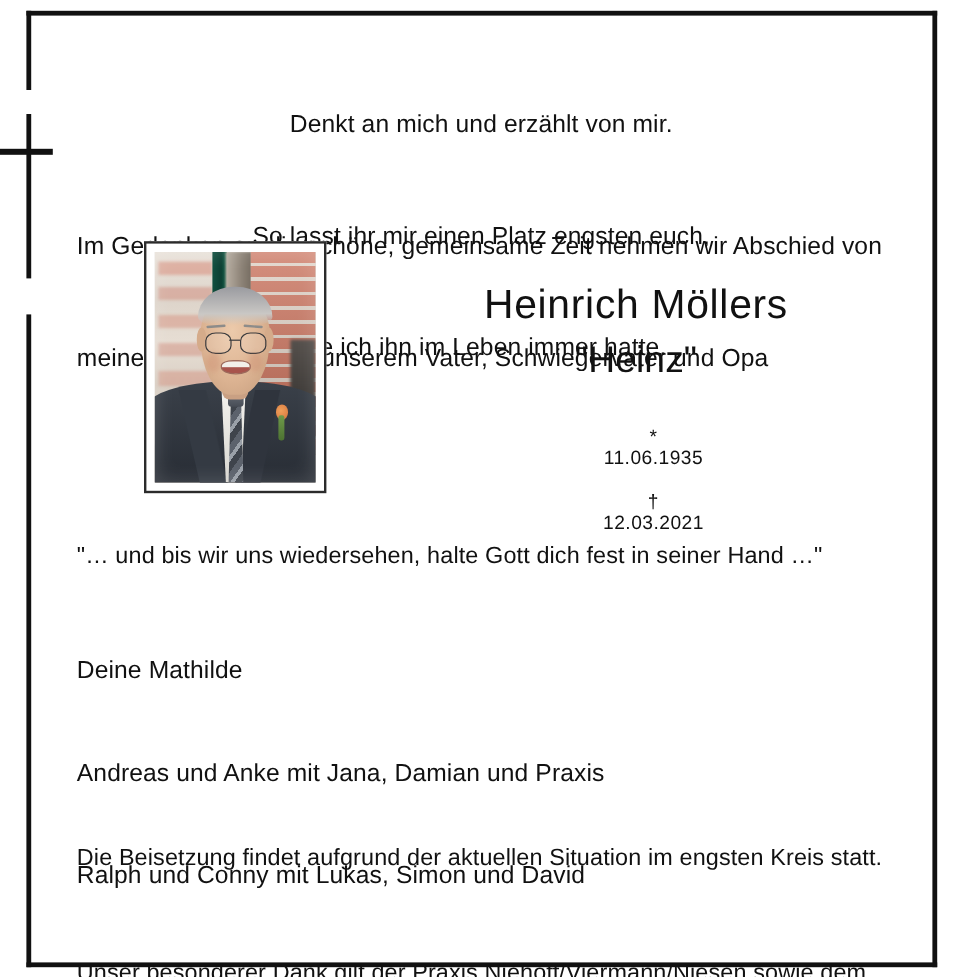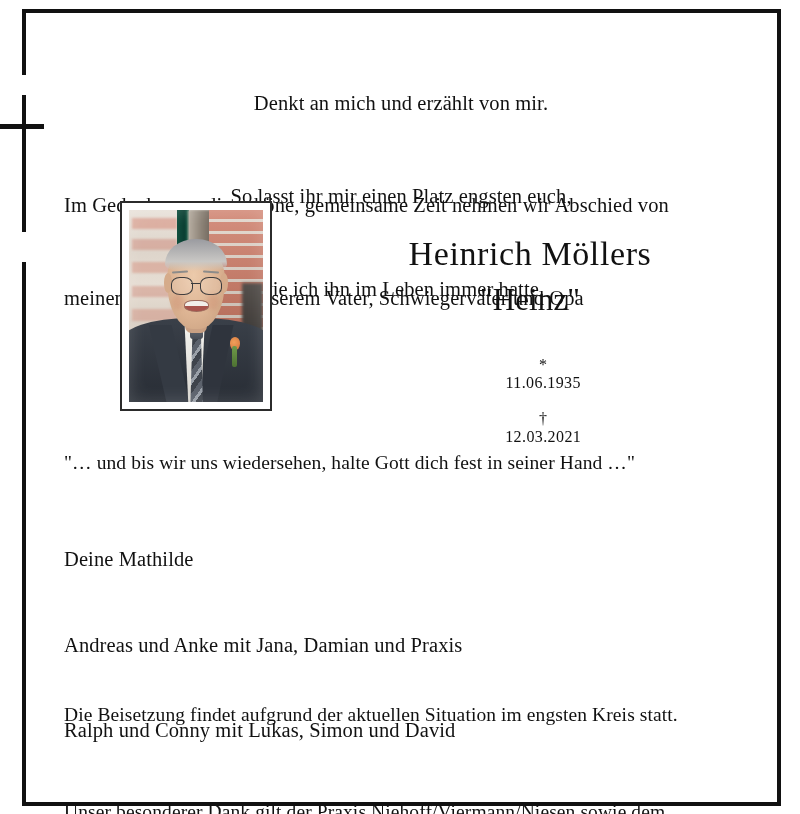--- a/index.html
+++ b/index.html
@@ -38,21 +38,21 @@
   #border-left-a { left: 22px; top: 9px;   width: 4px; height: 66px; }
   #border-left-b { left: 22px; top: 95px;  width: 4px; height: 137px; }
   #border-left-c { left: 22px; top: 262px; width: 4px; height: 544px; }
 
   
   #cross-bar { left: 0px; top: 124px; width: 44px; height: 5px; }
 
   
   .txt {
     position: absolute;
-    font-family: Liberation Serif, serif;
+    font-family: Liberation Sans, sans-serif;
     color: #111111;
     white-space: pre;
     letter-spacing: .1px;
   }
 
   #poem {
     left: 26px;
     top: 26px;
     width: 750px;
     text-align: center;

